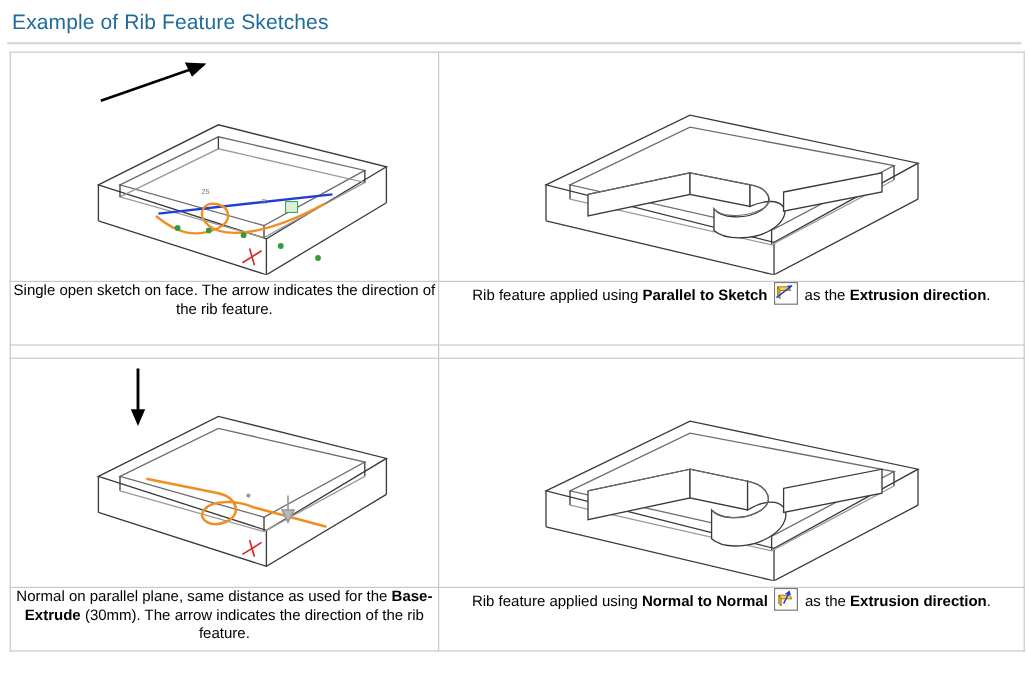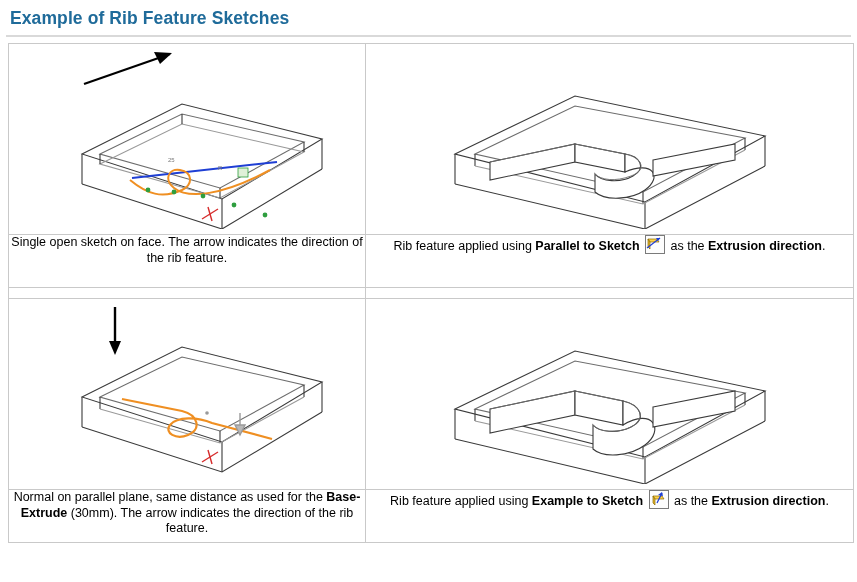--- a/index.html
+++ b/index.html
@@ -15,21 +15,21 @@
     overflow: hidden;
   }
   .page {
     position: relative;
     width: 857px;
     height: 582px;
     box-sizing: border-box;
   }
   .page-title {
     font-size: 17.5px;
-    font-weight: bold;
+    font-weight: normal;
     color: #1f6b9a;
     padding: 8px 0 6px 10px;
     letter-spacing: 0.1px;
   }
   .title-rule {
     height: 2px;
     background: #d9d9d9;
     margin: 0 6px 6px 6px;
   }
   table.grid {
@@ -250,21 +250,21 @@
             <path d="M95,110 L180,92 L228,102 C246,106 252,120 236,128 C222,135 204,133 198,126"></path>
           </g>
         </svg>
       </td>
     </tr>
     <tr>
       <td class="cap-cell col-left">
         <span>Normal on parallel plane, same distance as used for the </span><span class="cap-bold">Base-Extrude</span><span> (30mm). The arrow indicates the direction of the rib feature.</span>
       </td>
       <td class="cap-cell col-right">
-        <span>Rib feature applied using </span><span class="cap-bold">Example to Sketch</span>
+        <span>Rib feature applied using </span><span class="cap-bold">Normal to Normal</span>
         <span class="inline-icon">
           <svg width="16" height="15" viewBox="0 0 16 15">
             <rect x="0" y="0" width="16" height="15" fill="#fdfdfd"></rect>
             <polygon points="3,5 12,5 14,8 5,8" fill="#ffd24a" stroke="#8a6a00" stroke-width="0.7"></polygon>
             <polygon points="3,5 3,12 5,14 5,8" fill="#e3b52f" stroke="#8a6a00" stroke-width="0.7"></polygon>
             <line x1="7" y1="12" x2="12" y2="2" stroke="#1f3fd4" stroke-width="1.2"></line>
             <polygon points="12,1 8,4 13,5" fill="#1f3fd4"></polygon>
           </svg>
         </span><span> as the </span><span class="cap-bold">Extrusion direction</span><span>.</span>
       </td>

